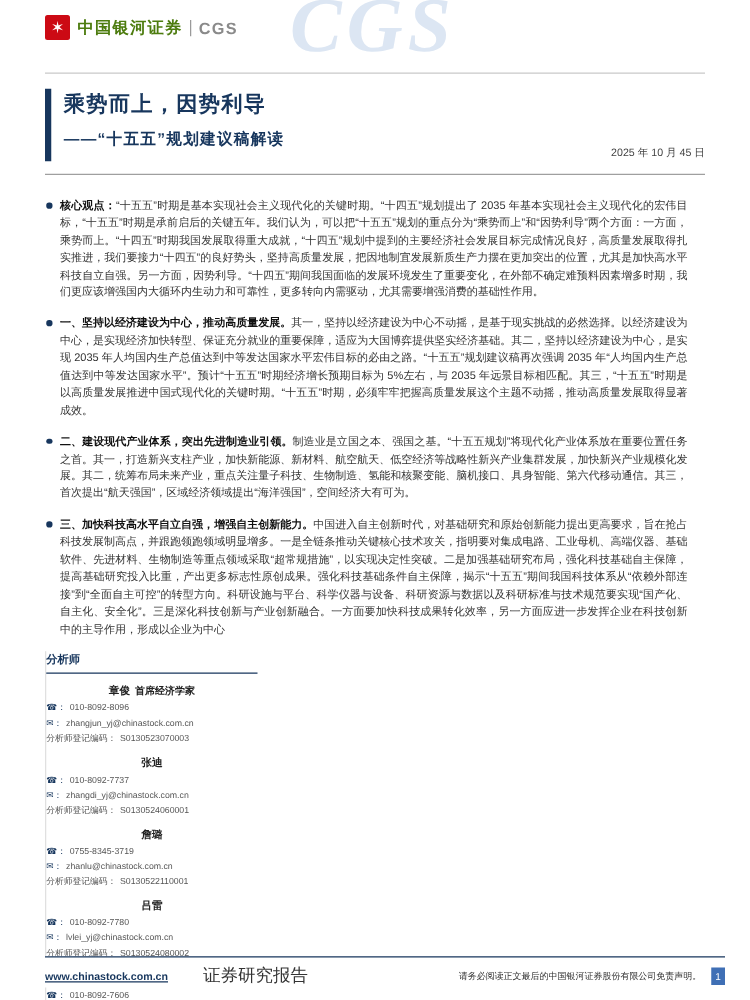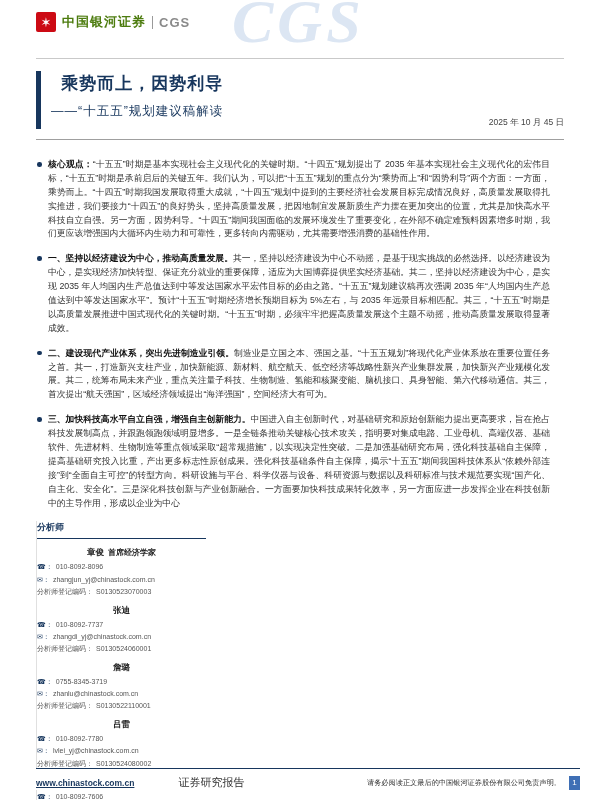--- a/index.html
+++ b/index.html
@@ -18,23 +18,23 @@
               display:flex; align-items:center; justify-content:center; border-radius:2px; }
   .brand{ font-size:13px; font-weight:bold; color:#4d7c0f; margin-left:6px; letter-spacing:1px; }
   .brand-divider{ width:1px; height:13px; background:#9a9a9a; margin:0 6px; }
   .brand-suffix{ font-size:13px; font-weight:bold; color:#8a8a8a; letter-spacing:1px; }
 
   .rule-top{ border-top:1px solid #c9c9c9; margin-top:26px; }
 
   
   .title-block{ position:relative; display:flex; margin-top:12px; min-height:58px; }
   .accent-bar{ width:5px; background:#17365d; align-self:stretch; }
-  .titles{ margin-left:10px; padding-top:1px;text-align:right; }
+  .titles{ margin-left:10px; padding-top:1px; }
   .doc-title{ font-size:17px; font-weight:bold; color:#17365d; letter-spacing:1px; }
-  .doc-subtitle{ font-size:12.5px; font-weight:normal; color:#17365d; margin-top:8px; letter-spacing:1px; }
+  .doc-subtitle{ font-size:12.5px; font-weight:bold; color:#17365d; margin-top:8px; letter-spacing:1px; }
   .doc-date{ position:absolute; right:0; bottom:0; font-size:8.5px; color:#444; }
   .rule-mid{ border-top:1px solid #9f9f9f; margin-top:10px; }
 
   
   .content{ display:flex; margin-top:18px;flex-direction:column; }
   .main-col{ flex:1; padding-right:14px; }
   .para{ position:relative; padding-left:12px; margin-bottom:11px; }
   .bullet-dot{ position:absolute; left:1px; top:4px; width:4.5px; height:4.5px; border-radius:50%;
                background:#17365d; }
   .para p{ font-size:8.8px; line-height:1.58; color:#333; text-align:justify; }
@@ -49,21 +49,21 @@
   .a-line{ display:flex; align-items:flex-start; gap:3px; font-size:7px; color:#555;
            margin-top:3px; word-break:break-all; line-height:1.3; }
   .a-ic{ font-size:7px; color:#17365d; flex:0 0 auto; }
   .assistant{ margin-top:12px; font-size:8px; font-weight:bold; color:#222; }
 
   
   .footer{ position:absolute; left:36px; right:20px; bottom:10px; z-index:2; background:#fff; }
   .footer-rule{ border-top:1.5px solid #17365d; }
   .footer-row{ display:flex; align-items:center; padding-top:6px; }
   .f-site{ font-size:8.5px; font-weight:bold; color:#17365d; text-decoration:underline; }
-  .f-center{ font-size:11px; color:#333; margin-left:44px; }
+  .f-center{ font-size:14px; color:#333; margin-left:28px; }
   .f-spacer{ flex:1; }
   .f-disclaimer{ font-size:7.2px; color:#333;text-align:center; }
   .f-page{ margin-left:8px; width:11px; height:14px; background:#3f6fb5; color:#fff;
            font-size:8px; display:flex; align-items:center; justify-content:center; }
 </style>
 </head>
 <body>
 
 <div class="page">
   <div class="watermark">CGS</div>

